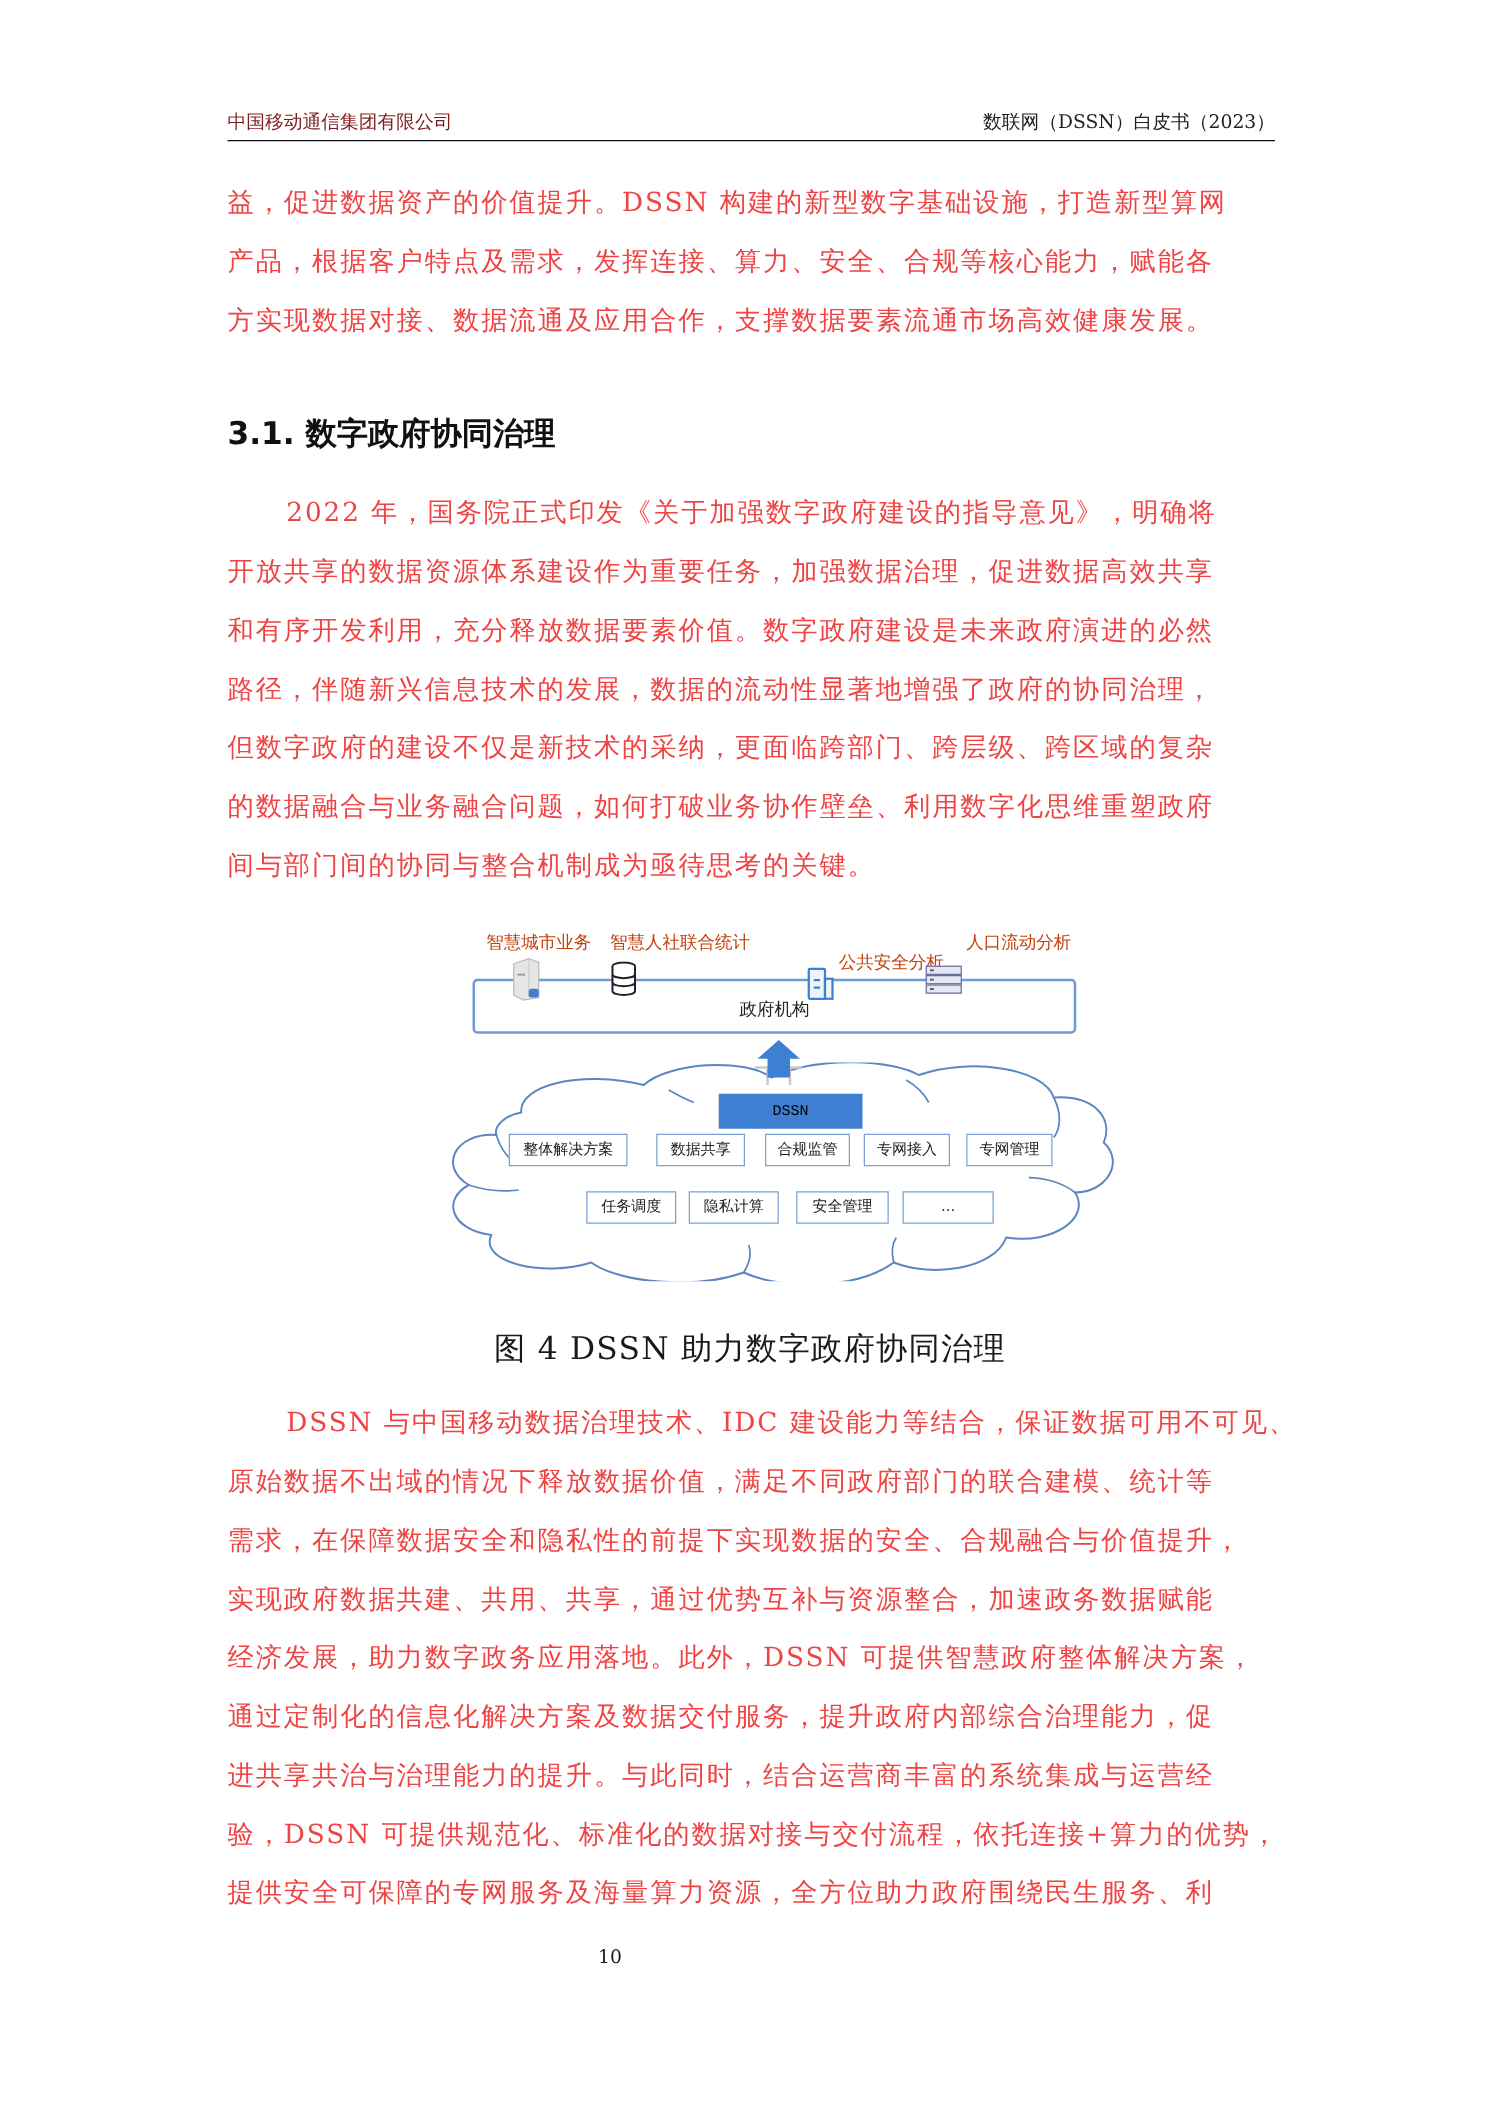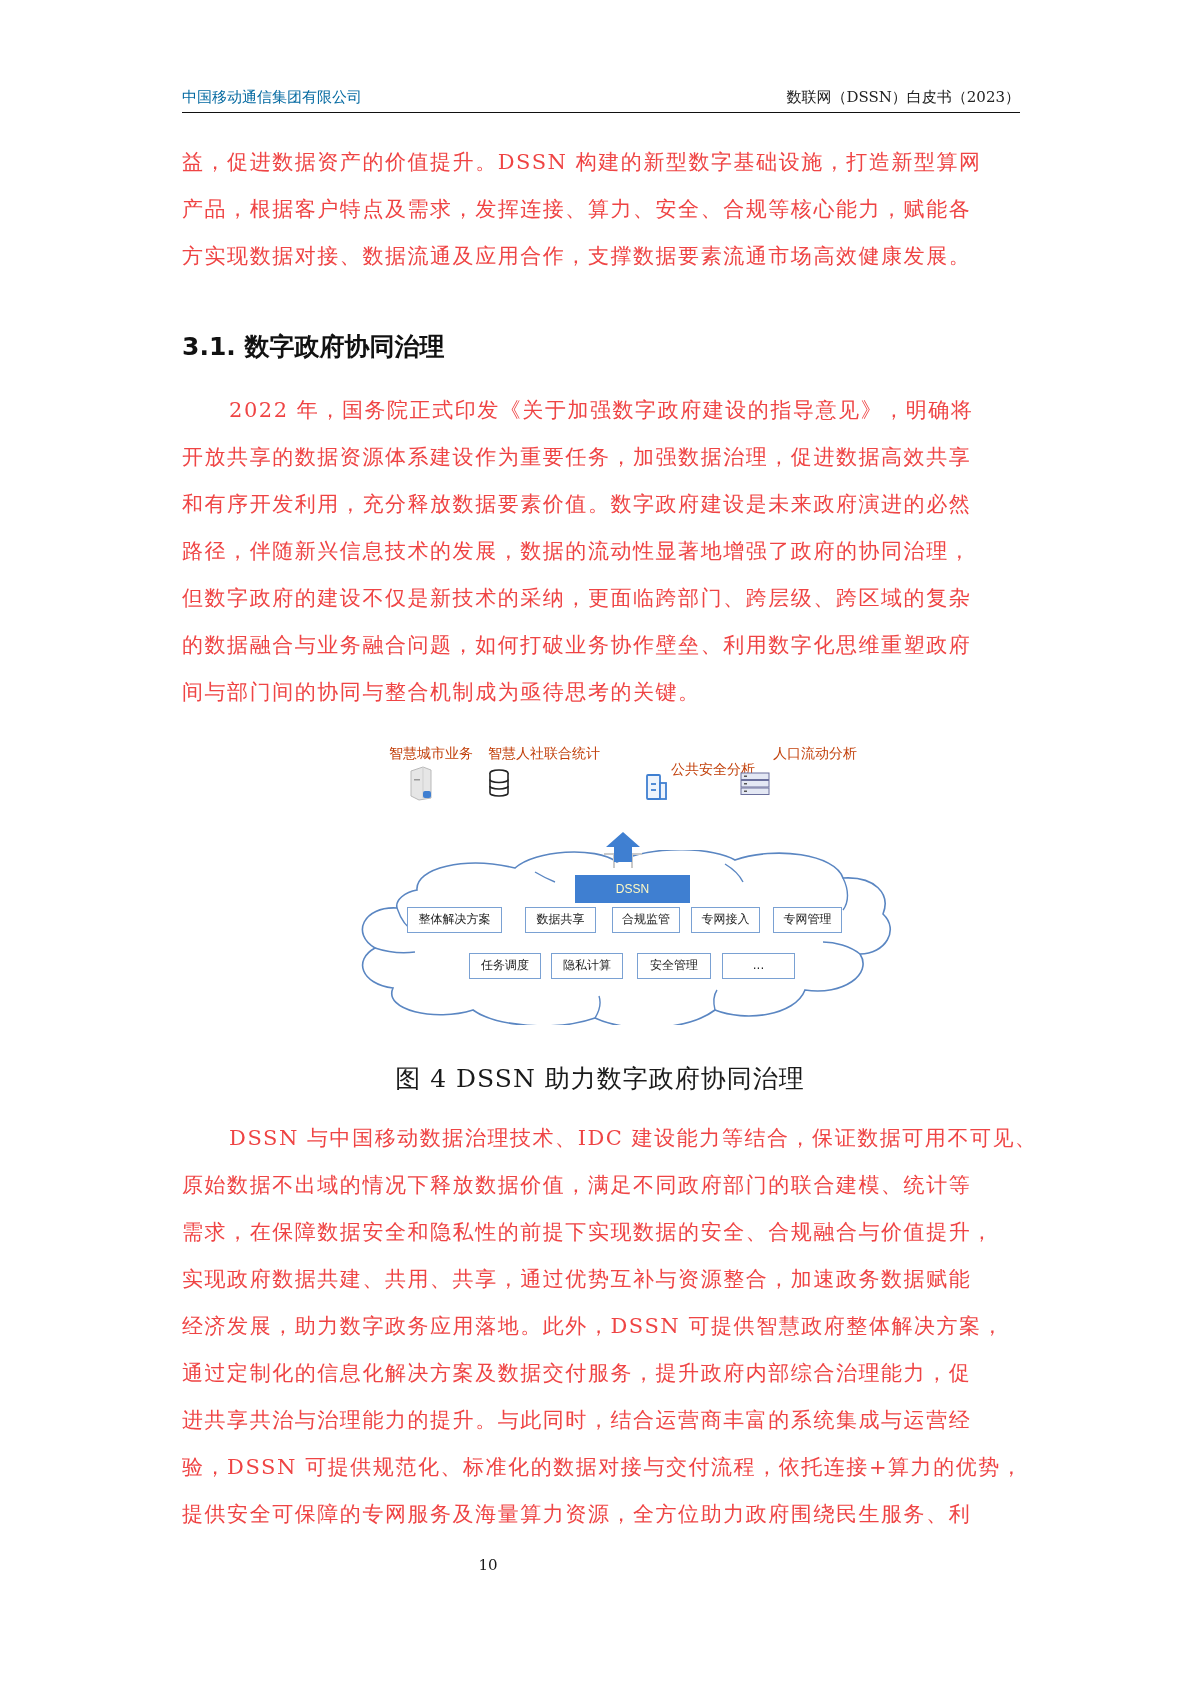--- a/index.html
+++ b/index.html
@@ -1,20 +1,20 @@
 <!DOCTYPE html>
 <html><head>
   <meta charset="utf-8">
   <style>
     html, body { margin: 0; padding: 0; background: #ffffff; }
     body { width: 1200px; height: 1698px; position: relative; overflow: hidden;
            font-family: "DejaVu Serif", "Liberation Serif", serif; color: #1a1a1a; }
     .page-header { position: absolute; left: 182px; top: 86px; width: 838px; height: 26px;
                    border-bottom: 1.5px solid #111; }
-    .hdr-left { position: absolute; left: 0; top: 2px; font-size: 15px; color: #0369a1; }
+    .hdr-left { position: absolute; left: 0; top: 2px; font-size: 15px; color: #7f1d1d; }
     .hdr-right { position: absolute; right: 0; top: 2px; font-size: 15px; color: #222; }
     .line { position: absolute; left: 182px; width: 838px; font-size: 21px; line-height: 28px;
             white-space: nowrap; letter-spacing: 1.55px; color: #ef4444; }
     .indent { left: 229px; width: 791px; }
     .section-heading { position: absolute; left: 182px; top: 330px; font-size: 25px; font-weight: bold;
                        font-family: "DejaVu Sans", "Liberation Sans", sans-serif; color: #111; }
     .caption { position: absolute; left: 0; width: 1200px; top: 1062px; text-align: center;
                font-size: 25px; letter-spacing: 1px; }
     .page-number { position: absolute; left: 0; width: 976px; top: 1556px; text-align: center;
                    font-size: 15px; }
@@ -22,22 +22,22 @@
     .diagram { position: absolute; left: 355px; top: 735px; width: 540px; height: 295px; }
     .diagram .lbl { position: absolute; font-family: Liberation Mono, monospace;
                     font-size: 14px; color: #c2410c; white-space: nowrap; }
     .gov-box { position: absolute; left: 23px; top: 48px; width: 483px; height: 44px;
                border: 2px solid #6f9ad6; border-radius: 4px; box-sizing: border-box; }
     .gov-label { position: absolute; left: 0; width: 100%; top: 14px; text-align: center;
                  font-family: "DejaVu Sans", "Liberation Sans", sans-serif; font-size: 14px; color: #222; }
     .icon { position: absolute; }
     .cloud { position: absolute; left: 0; top: 115px; }
     .dssn-box { position: absolute; left: 220px; top: 140px; width: 115px; height: 28px;
-                background: #3f7fd1; color: #fef9c3; text-align: center; line-height: 28px;
-                font-family: Liberation Sans, sans-serif; font-size: 12px; }
+                background: #3f7fd1; color: #000000; text-align: center; line-height: 28px;
+                font-family: Liberation Mono, monospace; font-size: 12px; }
     .svc { position: absolute; height: 26px; border: 1.5px solid #7aa1d3; background: #fff;
            box-sizing: border-box; text-align: center; line-height: 23px;
            font-family: "DejaVu Sans", "Liberation Sans", sans-serif; font-size: 12px; color: #222; }
   </style>
 </head>
 <body>
 
 <div class="page-header">
   <span class="hdr-left">中国移动通信集团有限公司</span>
   <span class="hdr-right">数联网（DSSN）白皮书（2023）</span>
@@ -56,20 +56,23 @@
 <div class="line" style="top:584px">但数字政府的建设不仅是新技术的采纳，更面临跨部门、跨层级、跨区域的复杂</div>
 <div class="line" style="top:631px">的数据融合与业务融合问题，如何打破业务协作壁垒、利用数字化思维重塑政府</div>
 <div class="line" style="top:678px">间与部门间的协同与整合机制成为亟待思考的关键。</div>
 
 <div class="diagram">
   <span class="lbl" style="left:34px;top:10px">智慧城市业务</span>
   <span class="lbl" style="left:133px;top:10px">智慧人社联合统计</span>
   <span class="lbl" style="left:316px;top:26px">公共安全分析</span>
   <span class="lbl" style="left:418px;top:10px">人口流动分析</span>
 
+  <div class="gov-box">
+    <div class="gov-label">政府机构</div>
+  </div>
 
   <svg class="icon" style="left:52px;top:30px" width="28" height="36" viewBox="0 0 28 36">
     <path d="M4 6 L16 2 L24 5 L24 33 L12 35 L4 31 Z" fill="#e6e6e6" stroke="#b9b9b9" stroke-width="1"></path>
     <path d="M16 2 L16 33" stroke="#cfcfcf" stroke-width="1"></path>
     <rect x="7" y="14" width="6" height="1.5" fill="#999"></rect>
     <rect x="16" y="26" width="8" height="7" rx="2" fill="#3f7fd1"></rect>
   </svg>
 
   <svg class="icon" style="left:133px;top:34px" width="22" height="28" viewBox="0 0 22 28">
     <ellipse cx="11" cy="4" rx="9" ry="3" fill="#fff" stroke="#222" stroke-width="1.6"></ellipse>

